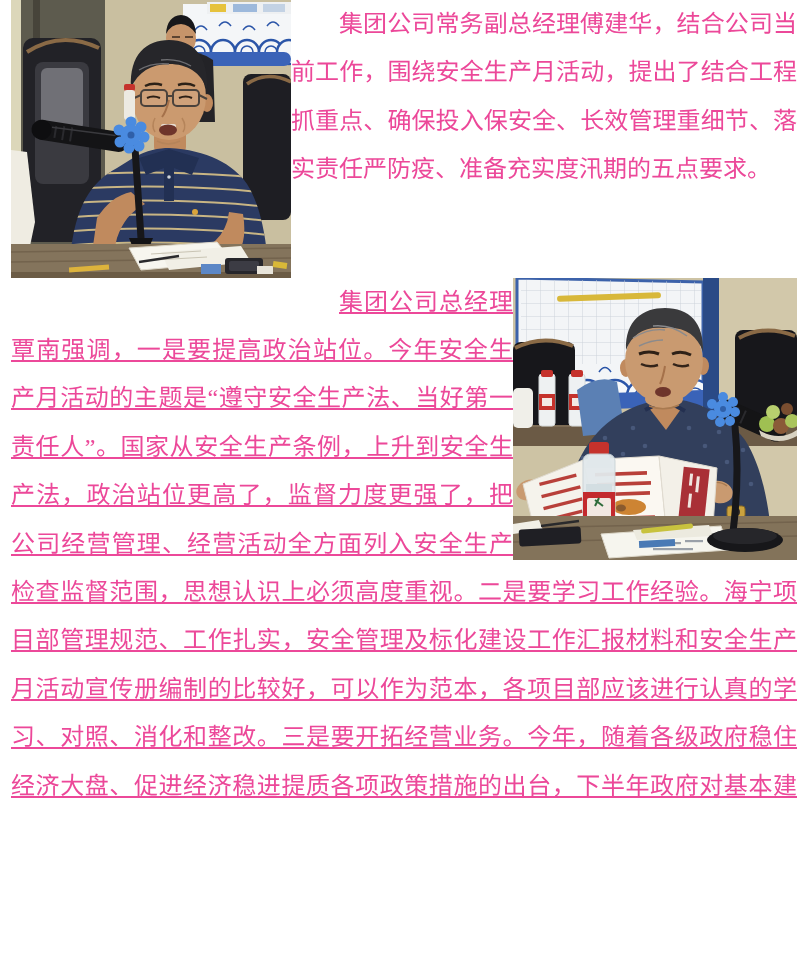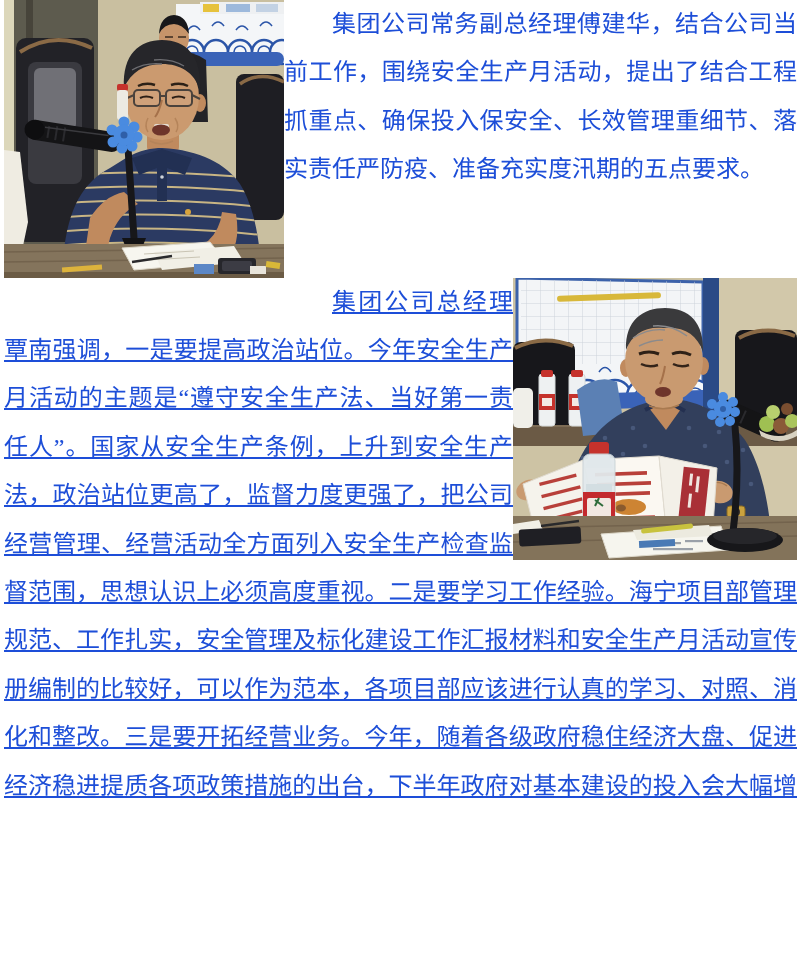--- a/index.html
+++ b/index.html
@@ -2,26 +2,26 @@
 <html lang="zh-CN"><head>
 <meta charset="utf-8">
 <style>
   html, body { margin: 0; padding: 0; background: #ffffff; }
   .page {
     position: relative;
     width: 800px;
     height: 814px;
     overflow: hidden;
     box-sizing: border-box;
-    padding: 0 3px 0 4px;
+    padding: 0 3px 0 11px;
     background: #ffffff;
     font-family: "Liberation Serif", "DejaVu Serif", serif;
     font-size: 24px;
     line-height: 48.4px;
-    color: #1d4ed8;
+    color: #ec4899;
     text-align: justify;
   }
   .para { margin: 0; text-indent: 2em; }
   .para2 { margin-top: 84px; text-decoration: underline; }
   figure.photo { margin: 0; padding: 0; }
   .photo1 { float: left;  width: 280px; height: 278px; margin: 10px 22px 37px 13px; }
   .photo2 { float: right; clear: both; width: 284px; height: 282px; margin: 0 15px 40px 8px; }
   .photo svg { display: block; width: 100%; height: 100%; }
 </style>
 </head>

